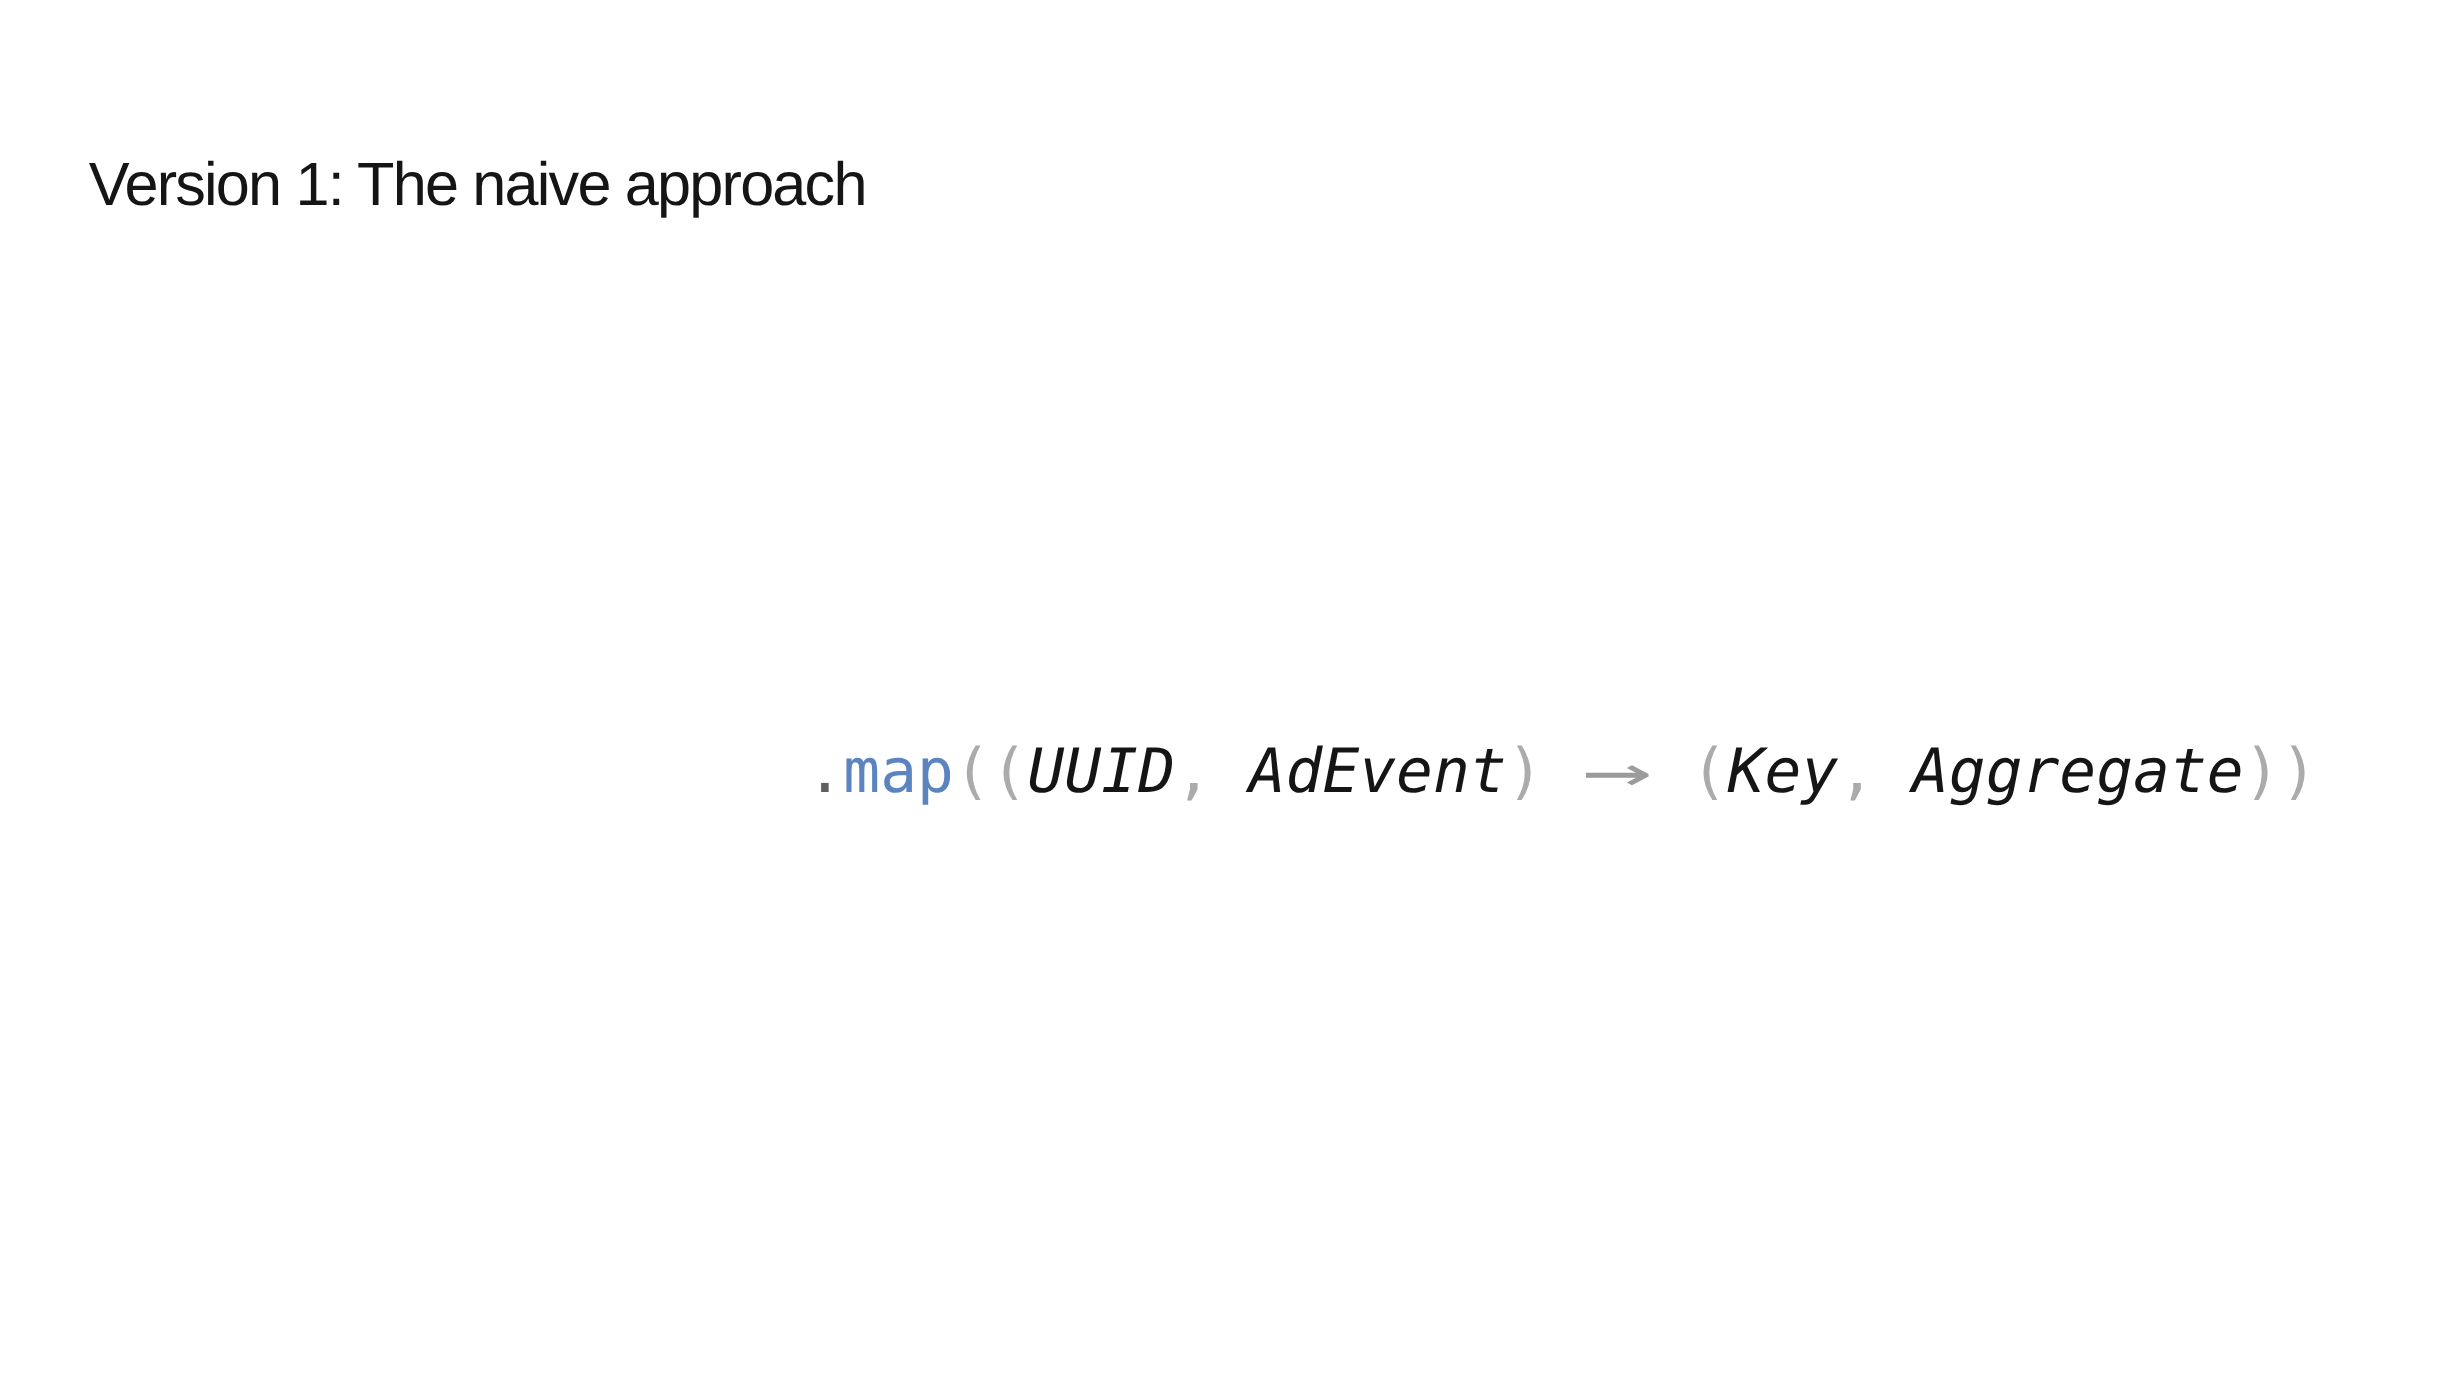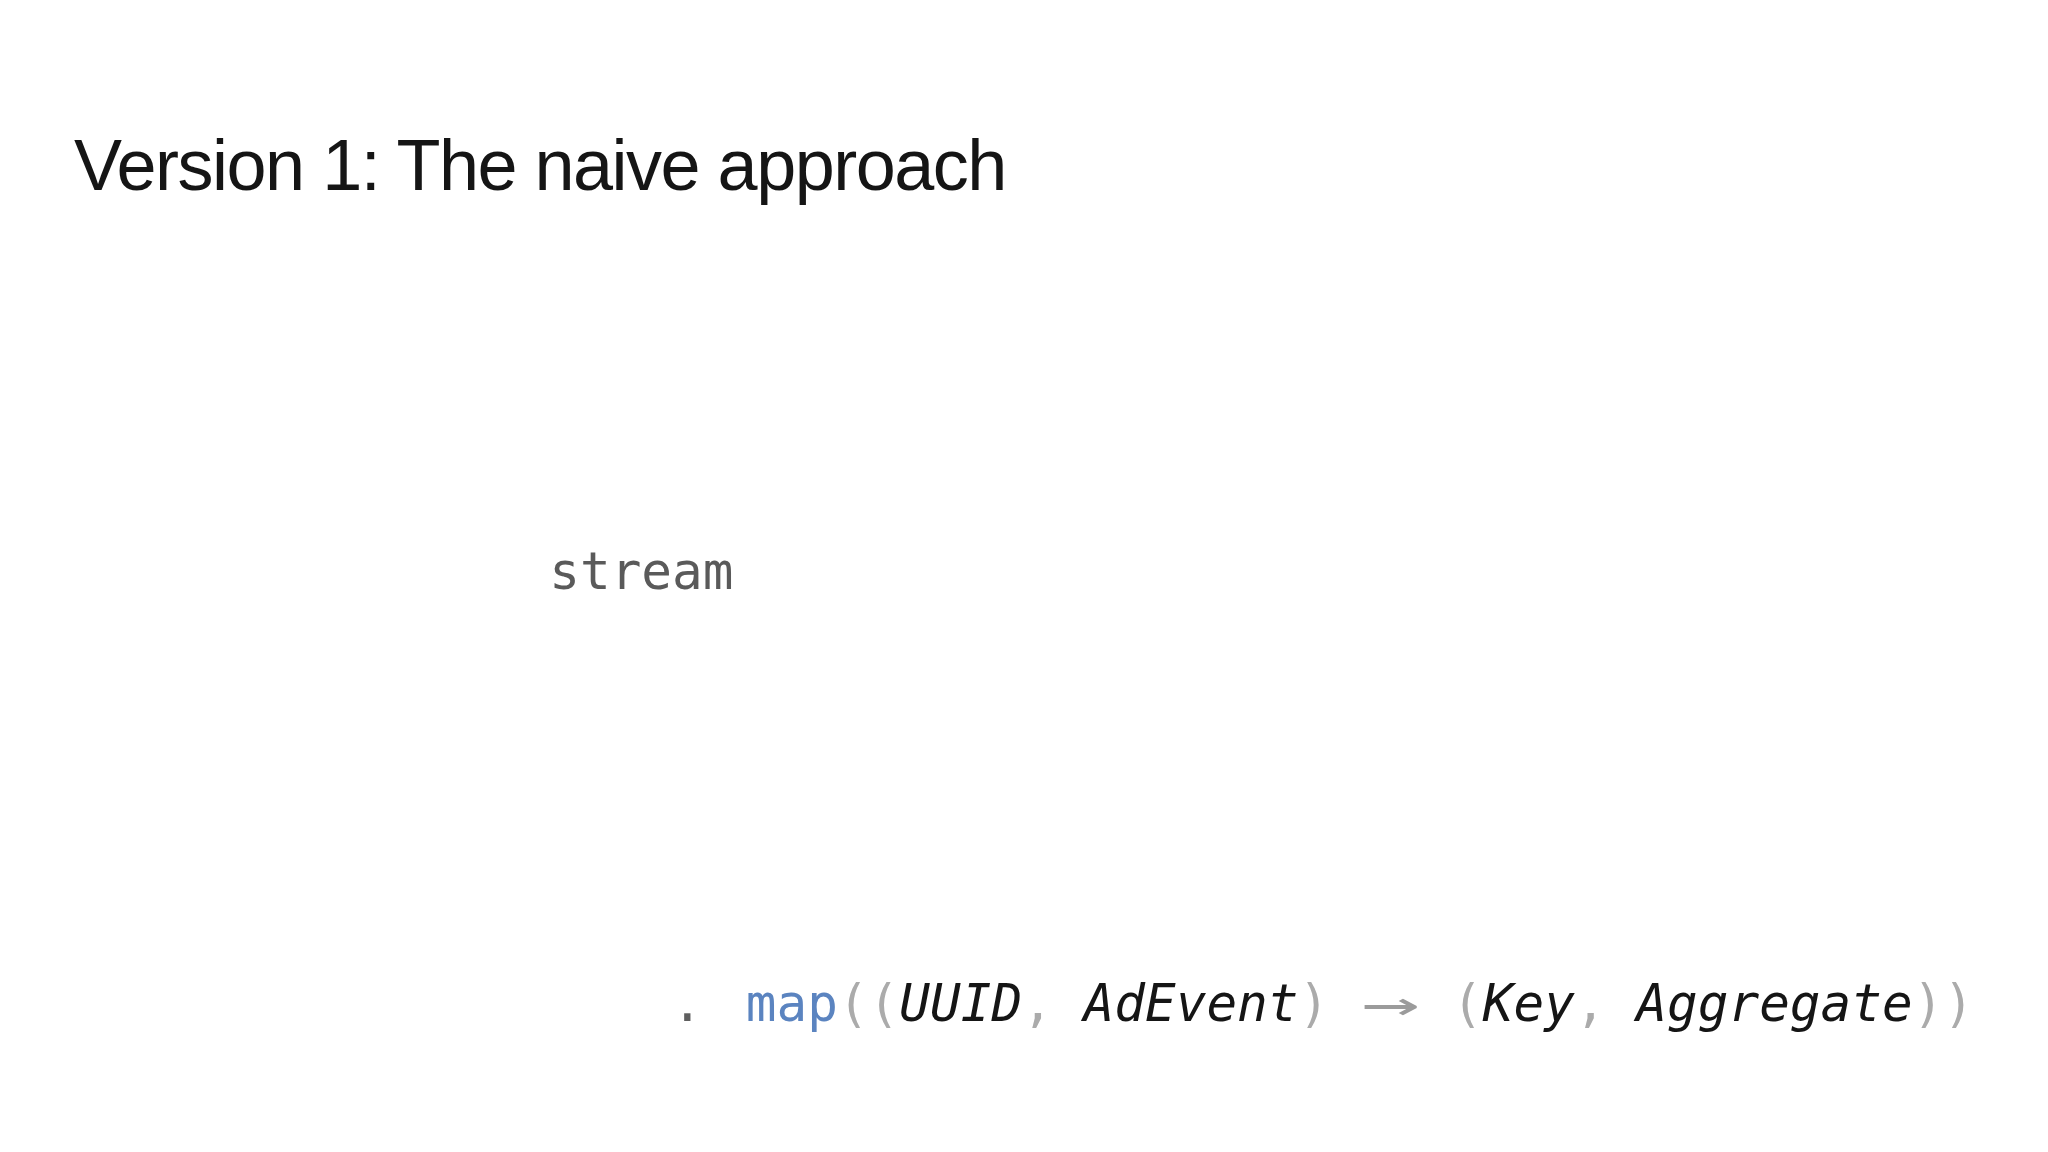--- a/index.html
+++ b/index.html
@@ -14,21 +14,21 @@
     background: var(--background, #ffffff);
     overflow: hidden;
     font-family: "Liberation Sans", sans-serif;
   }
   .title {
     position: absolute;
     left: 74px;
     top: 124px;
     margin: 0;
     font-family: "Liberation Sans", sans-serif;
-    font-size: 72px;
+    font-size: 51px;
     font-weight: 400;
     letter-spacing: -1.5px;
     color: var(--title, #151515);
     white-space: pre;
   }
   .code-block {
     position: absolute;
     left: 365px;
     top: 248px;
     font-family: "DejaVu Sans Mono", "Liberation Mono", monospace;
@@ -37,43 +37,40 @@
     white-space: pre;
   }
   .code-line {
     white-space: pre;
   }
   .tok { white-space: pre; }
   .tok[data-role="gray"]  { color: var(--gray,  #5a5a5a); }
   .tok[data-role="dot"]   { color: var(--dot,   #5f5f5f); }
   .tok[data-role="punct"] { color: var(--punct, #ababab); }
   .tok[data-role="ident"] { color: var(--ident, #151515); font-style: italic; }
-  .tok[data-role="blue"]  { color: var(--blue,  #5b84c0); margin-left: 43px; }
+  .tok[data-role="blue"]  { color: var(--blue,  #5b84c0); }
   .tok[data-role="plain"] { color: var(--ident, #151515); }
   .tok[data-role="arrow"] {
     color: var(--arrow, #9b9b9b);
     display: inline-block;
     width: 2ch;
     text-align: center;
     transform: scaleX(1.9);
     transform-origin: 50% 50%;
   }
 </style>
 </head>
 <body>
 
 <div class="slide">
 
   <h1 class="title">Version 1: The naive approach</h1>
 
   <div class="code-block">
 
-    <div class="code-line">
-      <span class="tok" data-role="gray">stream</span>
-    </div>
 
     <div class="code-line">
       <span class="tok" data-role="plain">    </span><span class="tok" data-role="dot">.</span><span class="tok" data-role="blue">map</span><span class="tok" data-role="punct">((</span><span class="tok" data-role="ident">UUID</span><span class="tok" data-role="punct">, </span><span class="tok" data-role="ident">AdEvent</span><span class="tok" data-role="punct">) </span><span class="tok" data-role="arrow">→</span><span class="tok" data-role="punct"> (</span><span class="tok" data-role="ident">Key</span><span class="tok" data-role="punct">, </span><span class="tok" data-role="ident">Aggregate</span><span class="tok" data-role="punct">))</span>
     </div>
 
     
 
     
 
     

